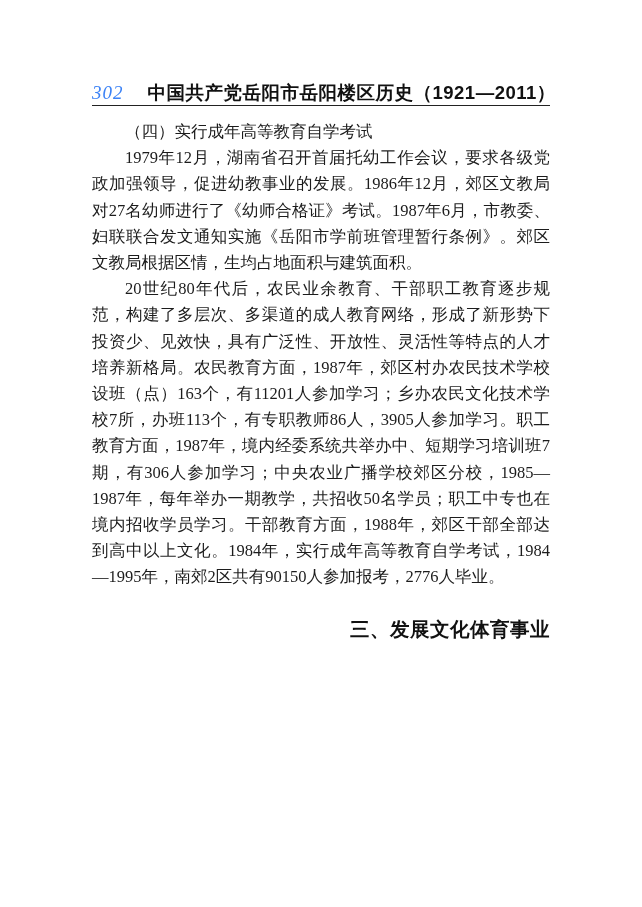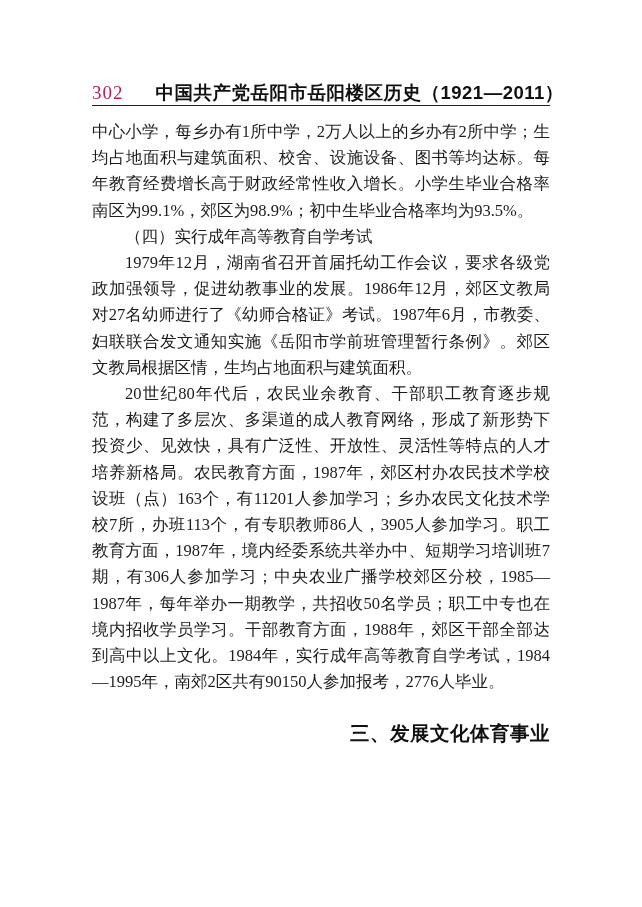--- a/index.html
+++ b/index.html
@@ -22,24 +22,25 @@
     left: 92px;
     width: 458px;
     display: flex;
     align-items: baseline;
     white-space: nowrap;
   }
   .page-number {
     font-family: "Liberation Serif", "DejaVu Serif", serif;
     font-size: 19px;
     letter-spacing: 1px;
-    color: #be185d;
+    color: #3b82f6;
+    font-style: italic;
   }
   .header-title {
-    margin-left: 32px;
+    margin-left: 24px;
     font-family: "Liberation Sans", "DejaVu Sans", sans-serif;
     font-weight: 700;
     font-size: 18.5px;
     letter-spacing: 0.5px;
     color: #111111;
   }
   .header-rule {
     position: absolute;
     top: 105px;
     left: 92px;
@@ -82,21 +83,20 @@
 <div class="page">
 
   <div class="running-header">
     <span class="page-number">302</span>
     <span class="header-title">中国共产党岳阳市岳阳楼区历史（1921—2011）</span>
   </div>
 
   <hr class="header-rule">
 
   <div class="body-text">
-    <p class="para">中心小学，每乡办有1所中学，2万人以上的乡办有2所中学；生均占地面积与建筑面积、校舍、设施设备、图书等均达标。每年教育经费增长高于财政经常性收入增长。小学生毕业合格率南区为99.1%，郊区为98.9%；初中生毕业合格率均为93.5%。</p>
     <p class="para indented">（四）实行成年高等教育自学考试</p>
     <p class="para indented">1979年12月，湖南省召开首届托幼工作会议，要求各级党政加强领导，促进幼教事业的发展。1986年12月，郊区文教局对27名幼师进行了《幼师合格证》考试。1987年6月，市教委、妇联联合发文通知实施《岳阳市学前班管理暂行条例》。郊区文教局根据区情，生均占地面积与建筑面积。</p>
     <p class="para indented">20世纪80年代后，农民业余教育、干部职工教育逐步规范，构建了多层次、多渠道的成人教育网络，形成了新形势下投资少、见效快，具有广泛性、开放性、灵活性等特点的人才培养新格局。农民教育方面，1987年，郊区村办农民技术学校设班（点）163个，有11201人参加学习；乡办农民文化技术学校7所，办班113个，有专职教师86人，3905人参加学习。职工教育方面，1987年，境内经委系统共举办中、短期学习培训班7期，有306人参加学习；中央农业广播学校郊区分校，1985—1987年，每年举办一期教学，共招收50名学员；职工中专也在境内招收学员学习。干部教育方面，1988年，郊区干部全部达到高中以上文化。1984年，实行成年高等教育自学考试，1984—1995年，南郊2区共有90150人参加报考，2776人毕业。</p>
 
     <p class="para section-heading">三、发展文化体育事业</p>
 
   </div>
 
 </div>
 

